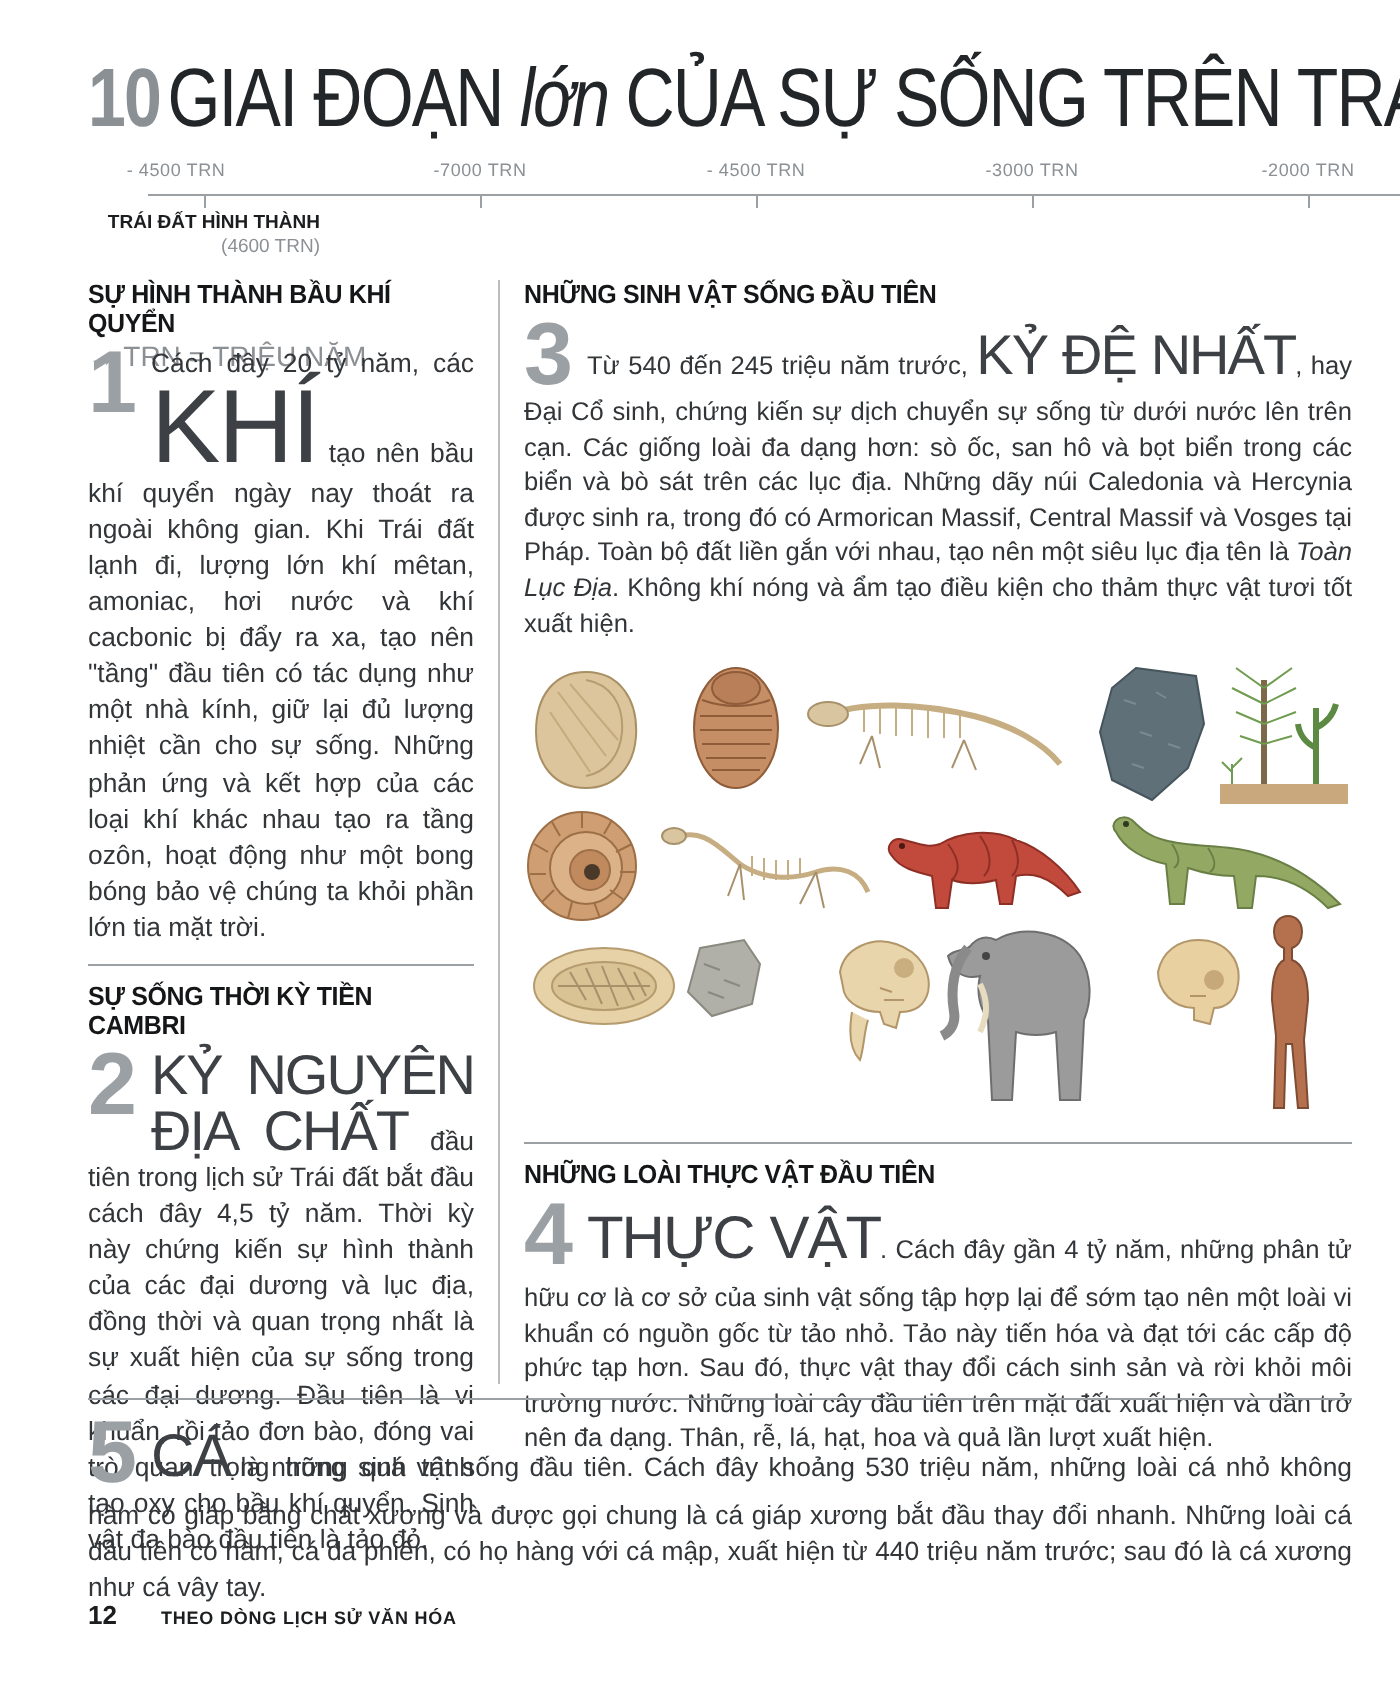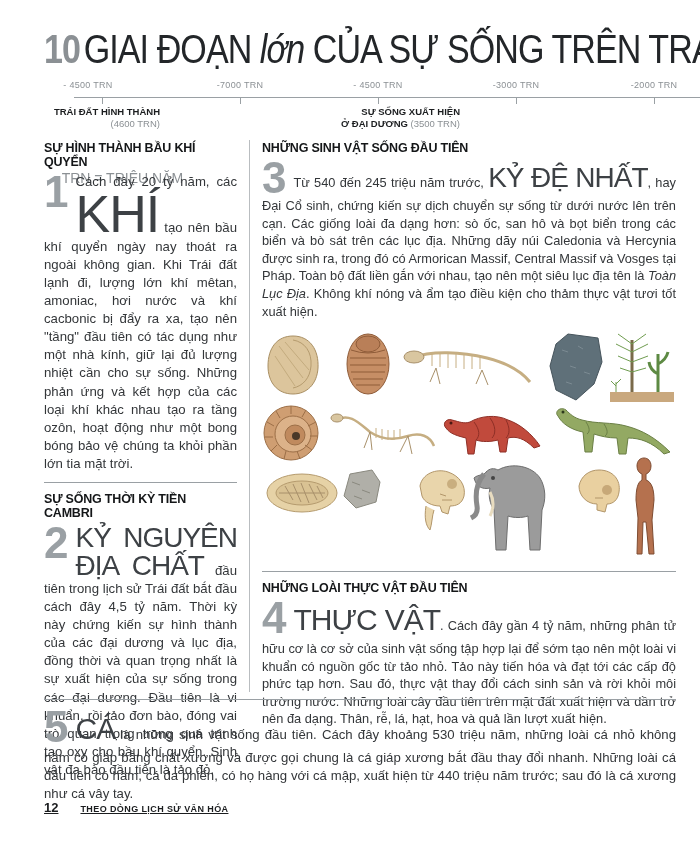--- a/index.html
+++ b/index.html
@@ -49,21 +49,21 @@
   .bw-s2{font-size:28px;line-height:1.0;}
   .bw-s3{font-size:28px;}
   .bw-s4{font-size:30px;}
   .bw-s5{font-size:30px;}
   
   .gallery{position:relative;height:236px;margin-top:6px;}
   .g-item{position:absolute;}
   .g-item svg{width:100%;height:100%;display:block;}
   
   .bottom{position:absolute;left:44px;top:690px;width:632px;}
-  .footer{position:absolute;left:44px;top:800px;font-size:9px;color:#1b1d1f;letter-spacing:.4px;text-decoration:underline;}
+  .footer{position:absolute;left:44px;top:800px;font-size:9px;color:#1b1d1f;letter-spacing:.4px;}
   .footer .pg{font-size:13px;font-weight:bold;margin-right:22px;letter-spacing:0;}
   .footer .bk{font-weight:bold;}
 </style>
 </head>
 <body>
 
 <div class="page">
 
   <div class="title">
     <span class="t-num">10</span><span class="t-reg">GIAI ĐOẠN</span>
@@ -80,25 +80,20 @@
     <div class="tl-tick" style="left:654px"></div>
     <span class="tl-label" style="left:88px">- 4500 TRN</span>
     <span class="tl-label" style="left:240px">-7000 TRN</span>
     <span class="tl-label" style="left:378px">- 4500 TRN</span>
     <span class="tl-label" style="left:516px">-3000 TRN</span>
     <span class="tl-label" style="left:654px">-2000 TRN</span>
     <div class="tl-event" style="left:30px;width:130px">
       <div>TRÁI ĐẤT HÌNH THÀNH</div>
       <div class="note">(4600 TRN)</div>
     </div>
-    <div class="tl-event" style="left:300px;width:160px">
-      <div>SỰ SỐNG XUẤT HIỆN</div>
-      <div><span>Ở ĐẠI DƯƠNG</span>
-           <span class="note">(3500 TRN)</span></div>
-    </div>
     <div class="tl-legend">→ TRN = TRIỆU NĂM</div>
   </div>
 
   <div class="col-divider"></div>
 
   <div class="col col-left">
     <section>
       <h2>SỰ HÌNH THÀNH BẦU KHÍ QUYỂN</h2>
       <p class="body">
         <span class="bignum">1</span><span>Cách đây 20 tỷ năm, các</span>

